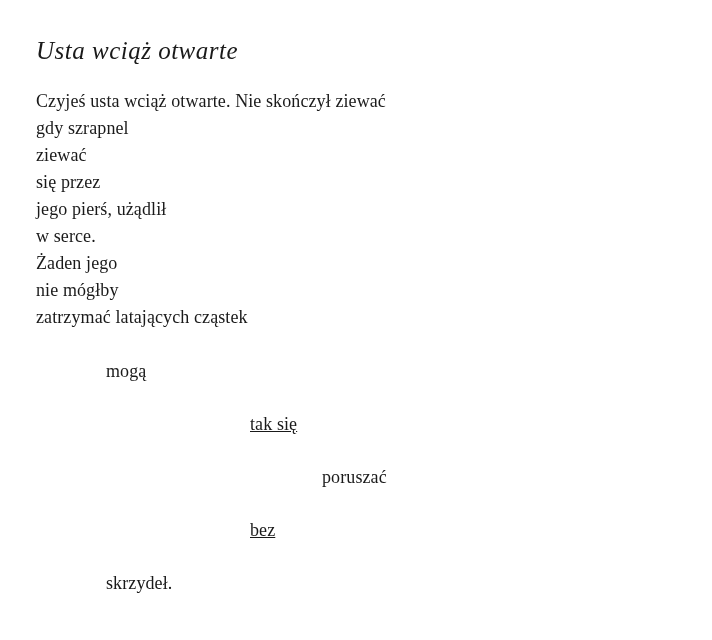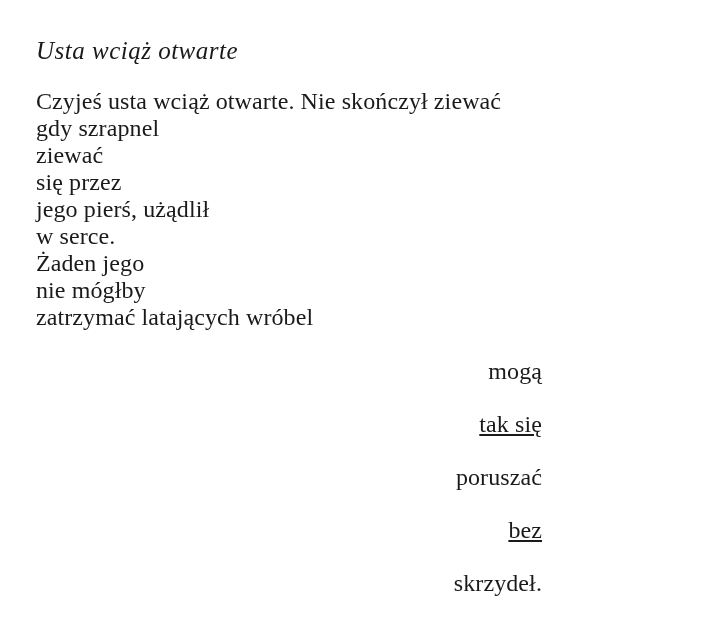--- a/index.html
+++ b/index.html
@@ -22,29 +22,28 @@
   }
   .poem-title {
     font-style: italic;
     font-weight: normal;
     font-size: 25px;
     line-height: 26px;
     margin: 0 0 24px 0;
     letter-spacing: 0.5px;
   }
   .poem-line {
-    font-size: 24px;
+    font-size: 18px;
     line-height: 27px;
     min-height: 27px;
     white-space: pre;
     letter-spacing: 0.1px;
   }
   .stanza2 {
     margin-top: 27px;
-    text-align: right;
   }
   .stanza2 .poem-line + .poem-line {
     margin-top: 26px;
   }
   .indent-1 { padding-left: 70px; }
   .indent-2 { padding-left: 214px; text-decoration: underline; }
   .indent-3 { padding-left: 286px; }
 </style>
 </head>
 <body>
@@ -54,21 +53,21 @@
 
   <div class="stanza">
     <div class="poem-line">Czyjeś usta wciąż otwarte. Nie skończył ziewać</div>
     <div class="poem-line">gdy szrapnel</div>
     <div class="poem-line">ziewać</div>
     <div class="poem-line">się przez</div>
     <div class="poem-line">jego pierś, użądlił</div>
     <div class="poem-line">w serce.</div>
     <div class="poem-line">Żaden jego</div>
     <div class="poem-line">nie mógłby</div>
-    <div class="poem-line">zatrzymać latających wróbel</div>
+    <div class="poem-line">zatrzymać latających cząstek</div>
   </div>
 
   <div class="stanza stanza2">
     <div class="poem-line indent-1">mogą</div>
     <div class="poem-line indent-2">tak się</div>
     <div class="poem-line indent-3">poruszać</div>
     <div class="poem-line indent-2">bez</div>
     <div class="poem-line indent-1">skrzydeł.</div>
   </div>
 </div>

